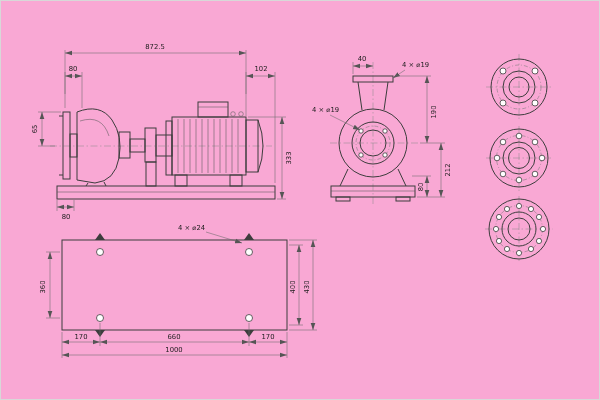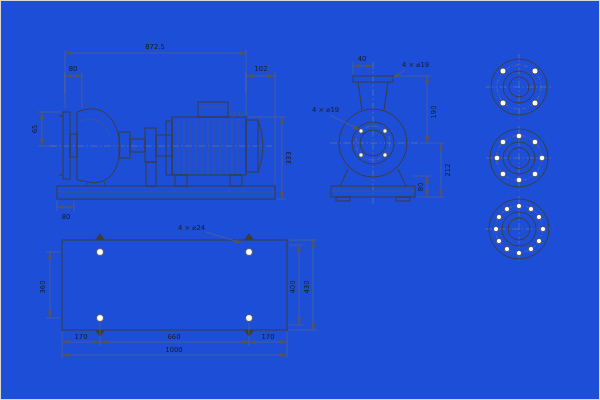--- a/index.html
+++ b/index.html
@@ -1,16 +1,16 @@
 <!DOCTYPE html>
 <html><head>
 <meta charset="utf-8">
 <style>
   html,body { margin:0; padding:0; background:#ffffff; }
-  .frame { width:600px; height:400px; background:#1d4ed8; position:relative; overflow:hidden; }
+  .frame { width:600px; height:400px; background:#f9a8d4; position:relative; overflow:hidden; }
   svg { display:block; }
   .border-rect { fill:none; stroke:#d8d8d8; stroke-width:1; }
   .s1   { fill:none; stroke:#3d3d3d; stroke-width:1; }
   .thin { fill:none; stroke:#5a5a5a; stroke-width:0.55; }
   .dim  { fill:none; stroke:#6a6a6a; stroke-width:0.55; }
   .cl   { fill:none; stroke:#8a8a8a; stroke-width:0.5; stroke-dasharray:7 2.5 1.5 2.5; }
   .bolt { fill:none; stroke:#7a7a7a; stroke-width:0.55; stroke-dasharray:4 2 1 2; }
   .hole { fill:#ffffff; stroke:#3d3d3d; stroke-width:0.8; }
   .tri  { fill:#3d3d3d; stroke:none; }
   .arr2 { marker-start:url(#ar); marker-end:url(#ar); }

